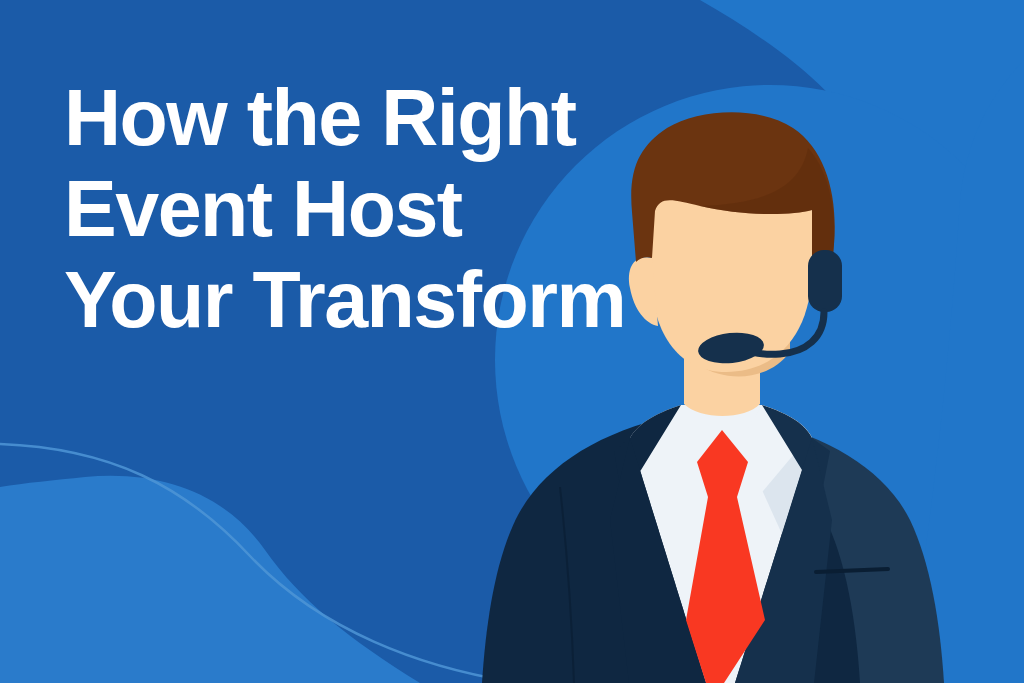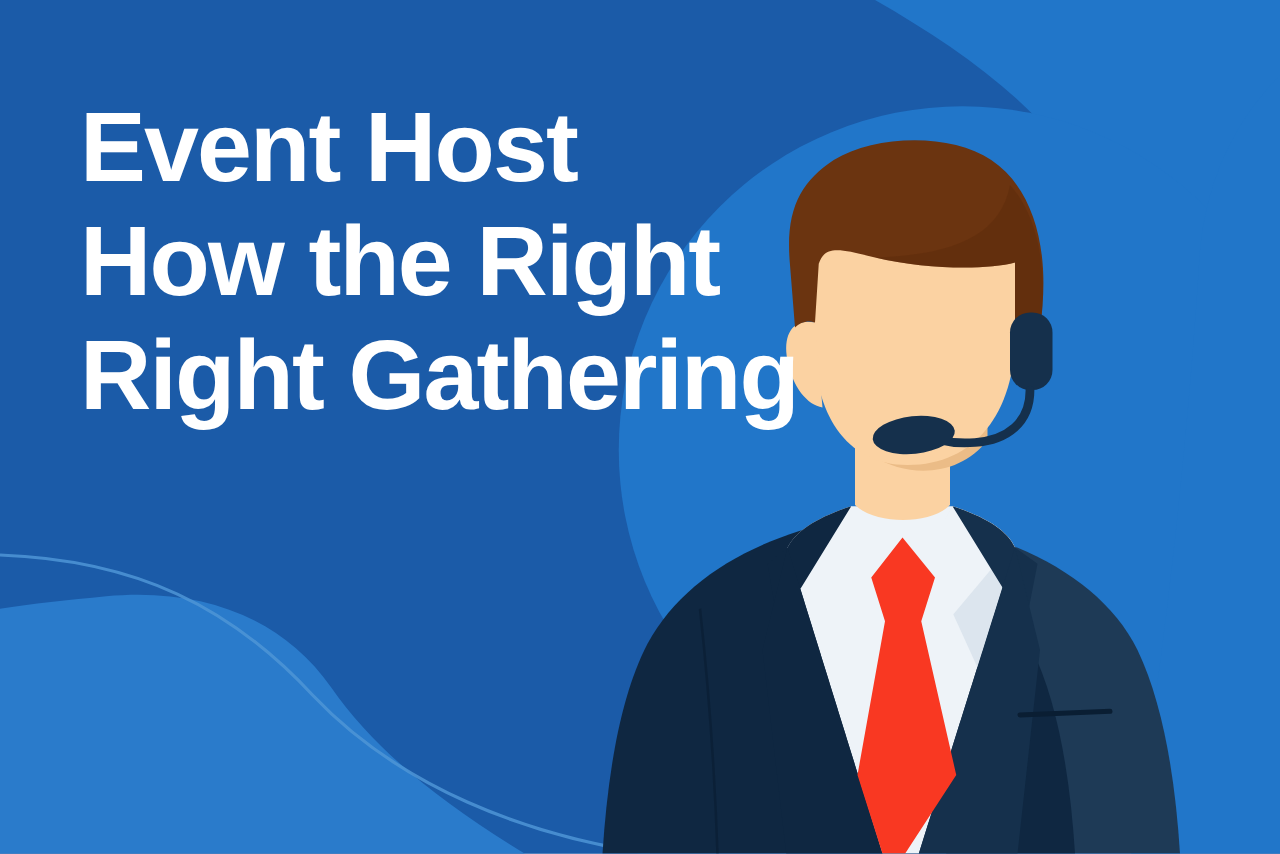--- a/index.html
+++ b/index.html
@@ -88,23 +88,23 @@
       <path fill="none" stroke="#4D95D6" stroke-width="2.5" opacity="0.85" d="M 0 444 C 110 448 185 486 250 556
                C 320 630 420 668 520 683"></path>
 
       <g mask="url(#dotMask)">
         <rect x="820" y="8" width="200" height="128" fill="url(#dotPattern)"></rect>
       </g>
     </g>
   </svg>
 
   <h1 id="headline">
+    <span class="hl-line">How the Right</span>
     <span class="hl-line">Event Host</span>
-    <span class="hl-line">How the Right</span>
-    <span class="hl-line">Right Gathering</span>
+    <span class="hl-line">Your Transform</span>
   </h1>
 
   <svg id="figure-svg" viewBox="0 0 1024 683" preserveAspectRatio="none">
     <g clip-path="url(#frameClip)">
 
       <path fill="#1E3A56" d="M 757 420 C 830 437 885 470 910 520
                C 930 562 940 620 944 683 L 757 683 Z"></path>
 
       <path fill="#0F2741" d="M 672 416 C 600 432 545 465 518 515
                C 496 557 486 620 482 683 L 860 683

